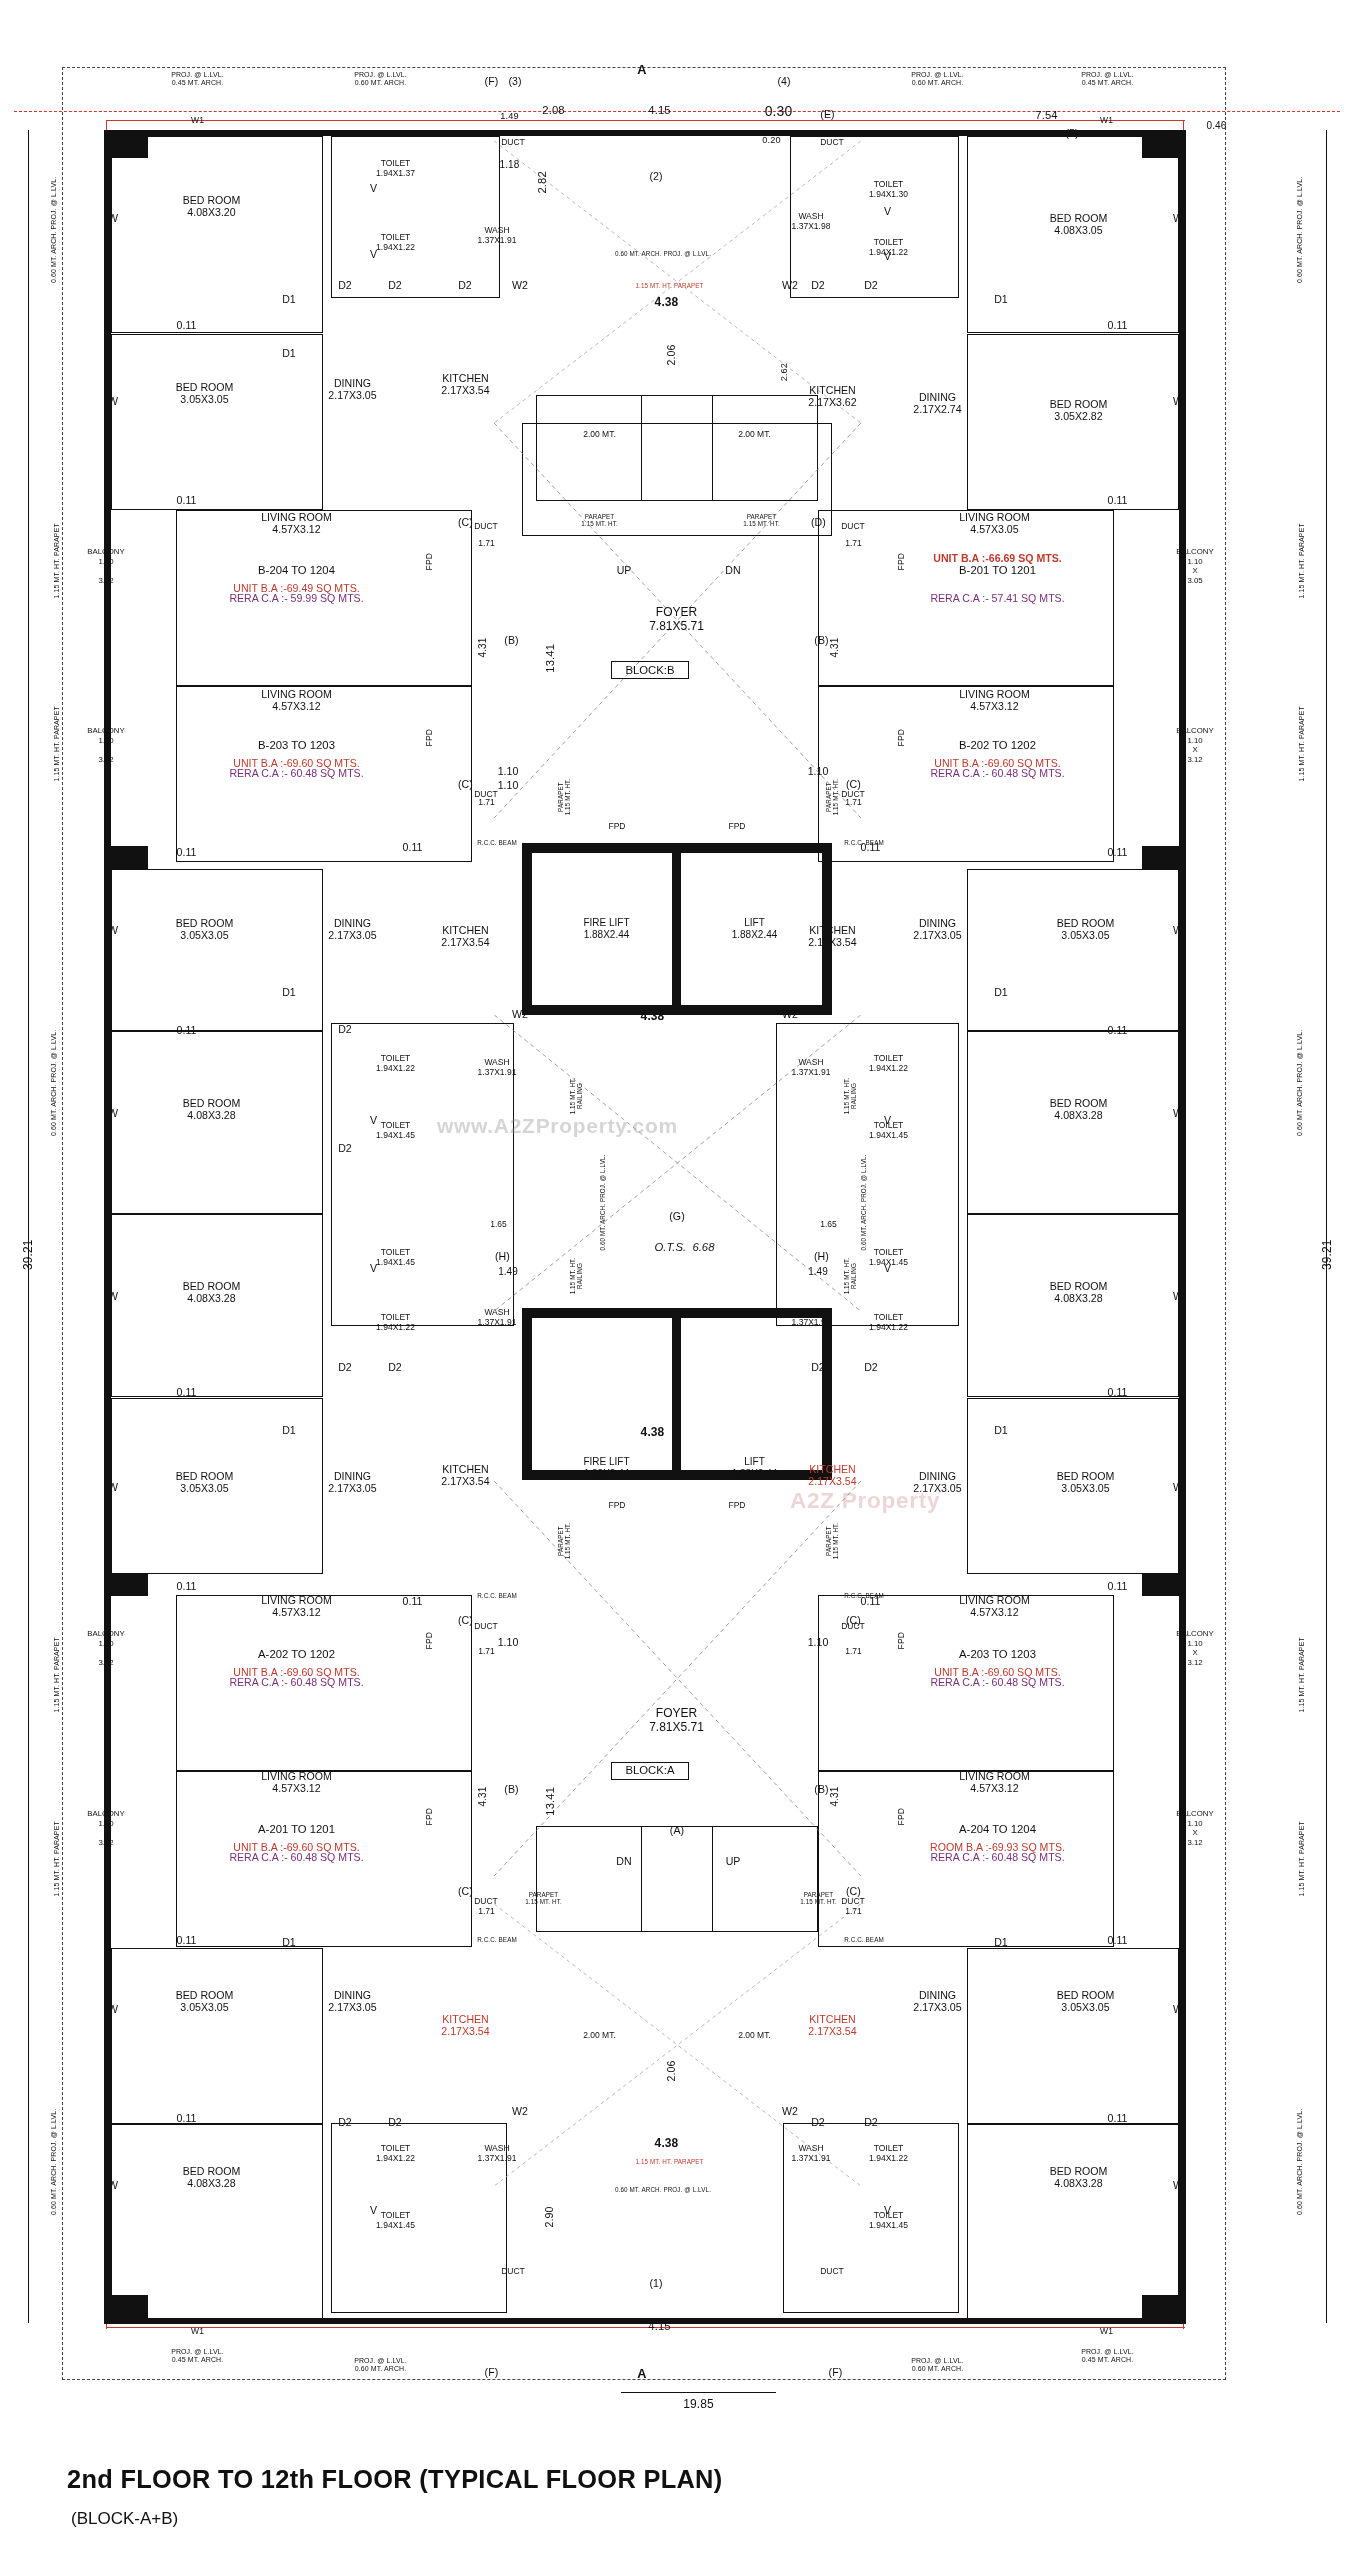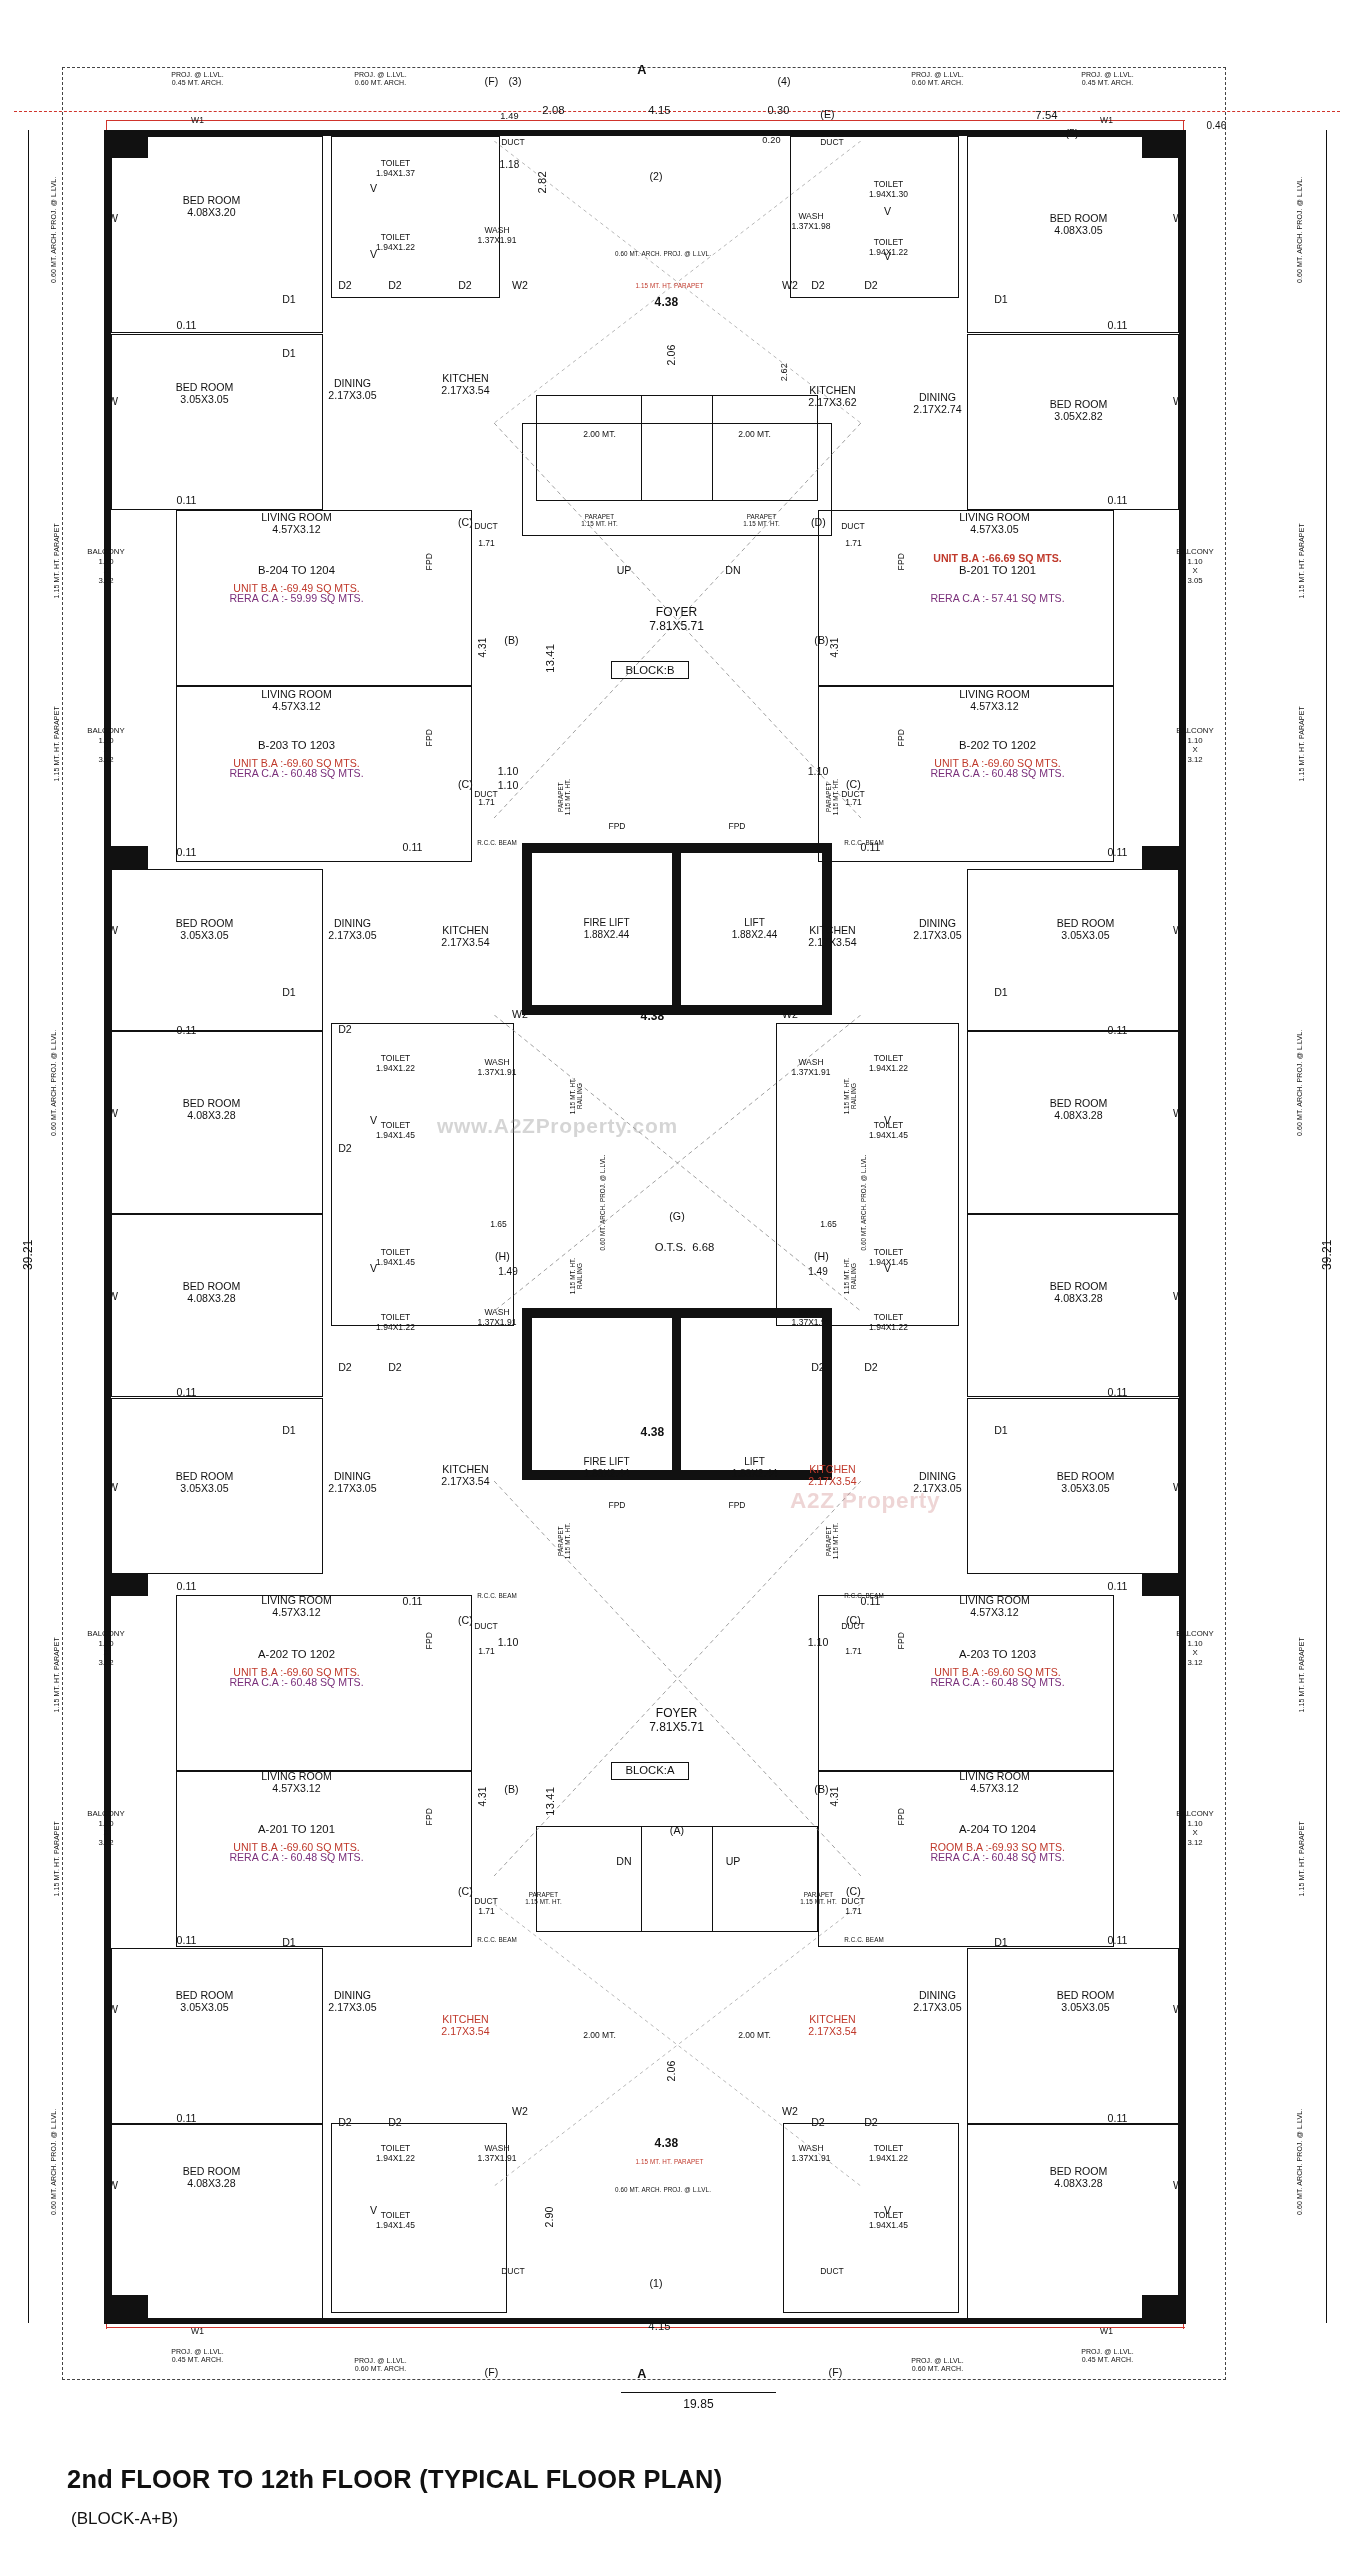--- a/index.html
+++ b/index.html
@@ -183,21 +183,21 @@
   <div class="lbl" style="left:448px;top:1615px;width:35px;">(C)</div>
   <div class="lbl" style="left:836px;top:1615px;width:35px;">(C)</div>
   <div class="lbl" style="left:448px;top:1886px;width:35px;">(C)</div>
   <div class="lbl" style="left:836px;top:1886px;width:35px;">(C)</div>
   <div class="lbl" style="left:801px;top:517px;width:35px;">(D)</div>
   <div class="lbl" style="left:656px;top:1825px;width:42px;">(A)</div>
 
   <div class="lbl" style="left:628px;top:104px;width:63px;font-size:11.3px;">4.15</div>
   <div class="lbl" style="left:522px;top:104px;width:63px;font-size:11.3px;">2.08</div>
   <div class="lbl rot90" style="left:518px;top:176px;width:49px;font-size:11.3px;">2.82</div>
-  <div class="lbl" style="left:747px;top:104px;width:63px;font-size:11px;">0.30</div>
+  <div class="lbl" style="left:747px;top:104px;width:63px;font-size:14px;">0.30</div>
   <div class="lbl" style="left:747px;top:135px;width:49px;font-size:9.2px;">0.20</div>
   <div class="lbl" style="left:1015px;top:109px;width:63px;font-size:11.3px;">7.54</div>
   <div class="lbl" style="left:1192px;top:120px;width:49px;font-size:10px;">0.46</div>
   <div class="lbl" style="left:485px;top:111px;width:49px;font-size:9.2px;">1.49</div>
   <div class="lbl" style="left:485px;top:159px;width:49px;font-size:10px;">1.18</div>
   <div class="lbl rot90" style="left:647px;top:349px;width:49px;font-size:10.6px;">2.06</div>
   <div class="lbl b" style="left:635px;top:296px;width:63px;font-size:12px;">4.38</div>
   <div class="lbl rot90" style="left:760px;top:367px;width:49px;font-size:9.2px;">2.62</div>
 
   <div class="lbl b" style="left:635px;top:2137px;width:63px;font-size:12px;">4.38</div>
@@ -467,21 +467,21 @@
   <div class="cell" style="left:606px;top:606px;width:141px;font-size:12px;">FOYER
 7.81X5.71</div>
   <div class="box" style="left:611px;top:661px;width:78px;height:18.3px;"></div>
   <div class="cell b" style="left:611px;top:664px;width:78px;font-size:11.3px;">BLOCK:B</div>
 
   <div class="cell" style="left:606px;top:1707px;width:141px;font-size:12px;">FOYER
 7.81X5.71</div>
   <div class="box" style="left:611px;top:1762px;width:78px;height:18.3px;"></div>
   <div class="cell b" style="left:611px;top:1764px;width:78px;font-size:11.3px;">BLOCK:A</div>
 
-  <div class="cell" style="left:621px;top:1241px;width:127px;font-size:11.3px;">O.T.S.  6.68</div>
+  <div class="cell" style="left:621px;top:1241px;width:127px;font-size:11.3px;font-style:italic;">O.T.S.  6.68</div>
 
   <div class="cell sm" style="left:603px;top:564px;width:42px;">UP</div>
   <div class="cell sm" style="left:712px;top:564px;width:42px;">DN</div>
   <div class="cell sm" style="left:603px;top:1855px;width:42px;">DN</div>
   <div class="cell sm" style="left:712px;top:1855px;width:42px;">UP</div>
   <div class="cell xs" style="left:557px;top:430px;width:85px;font-size:8.5px;">2.00 MT.</div>
   <div class="cell xs" style="left:712px;top:430px;width:85px;font-size:8.5px;">2.00 MT.</div>
   <div class="cell xs" style="left:557px;top:2031px;width:85px;font-size:8.5px;">2.00 MT.</div>
   <div class="cell xs" style="left:712px;top:2031px;width:85px;font-size:8.5px;">2.00 MT.</div>
 

